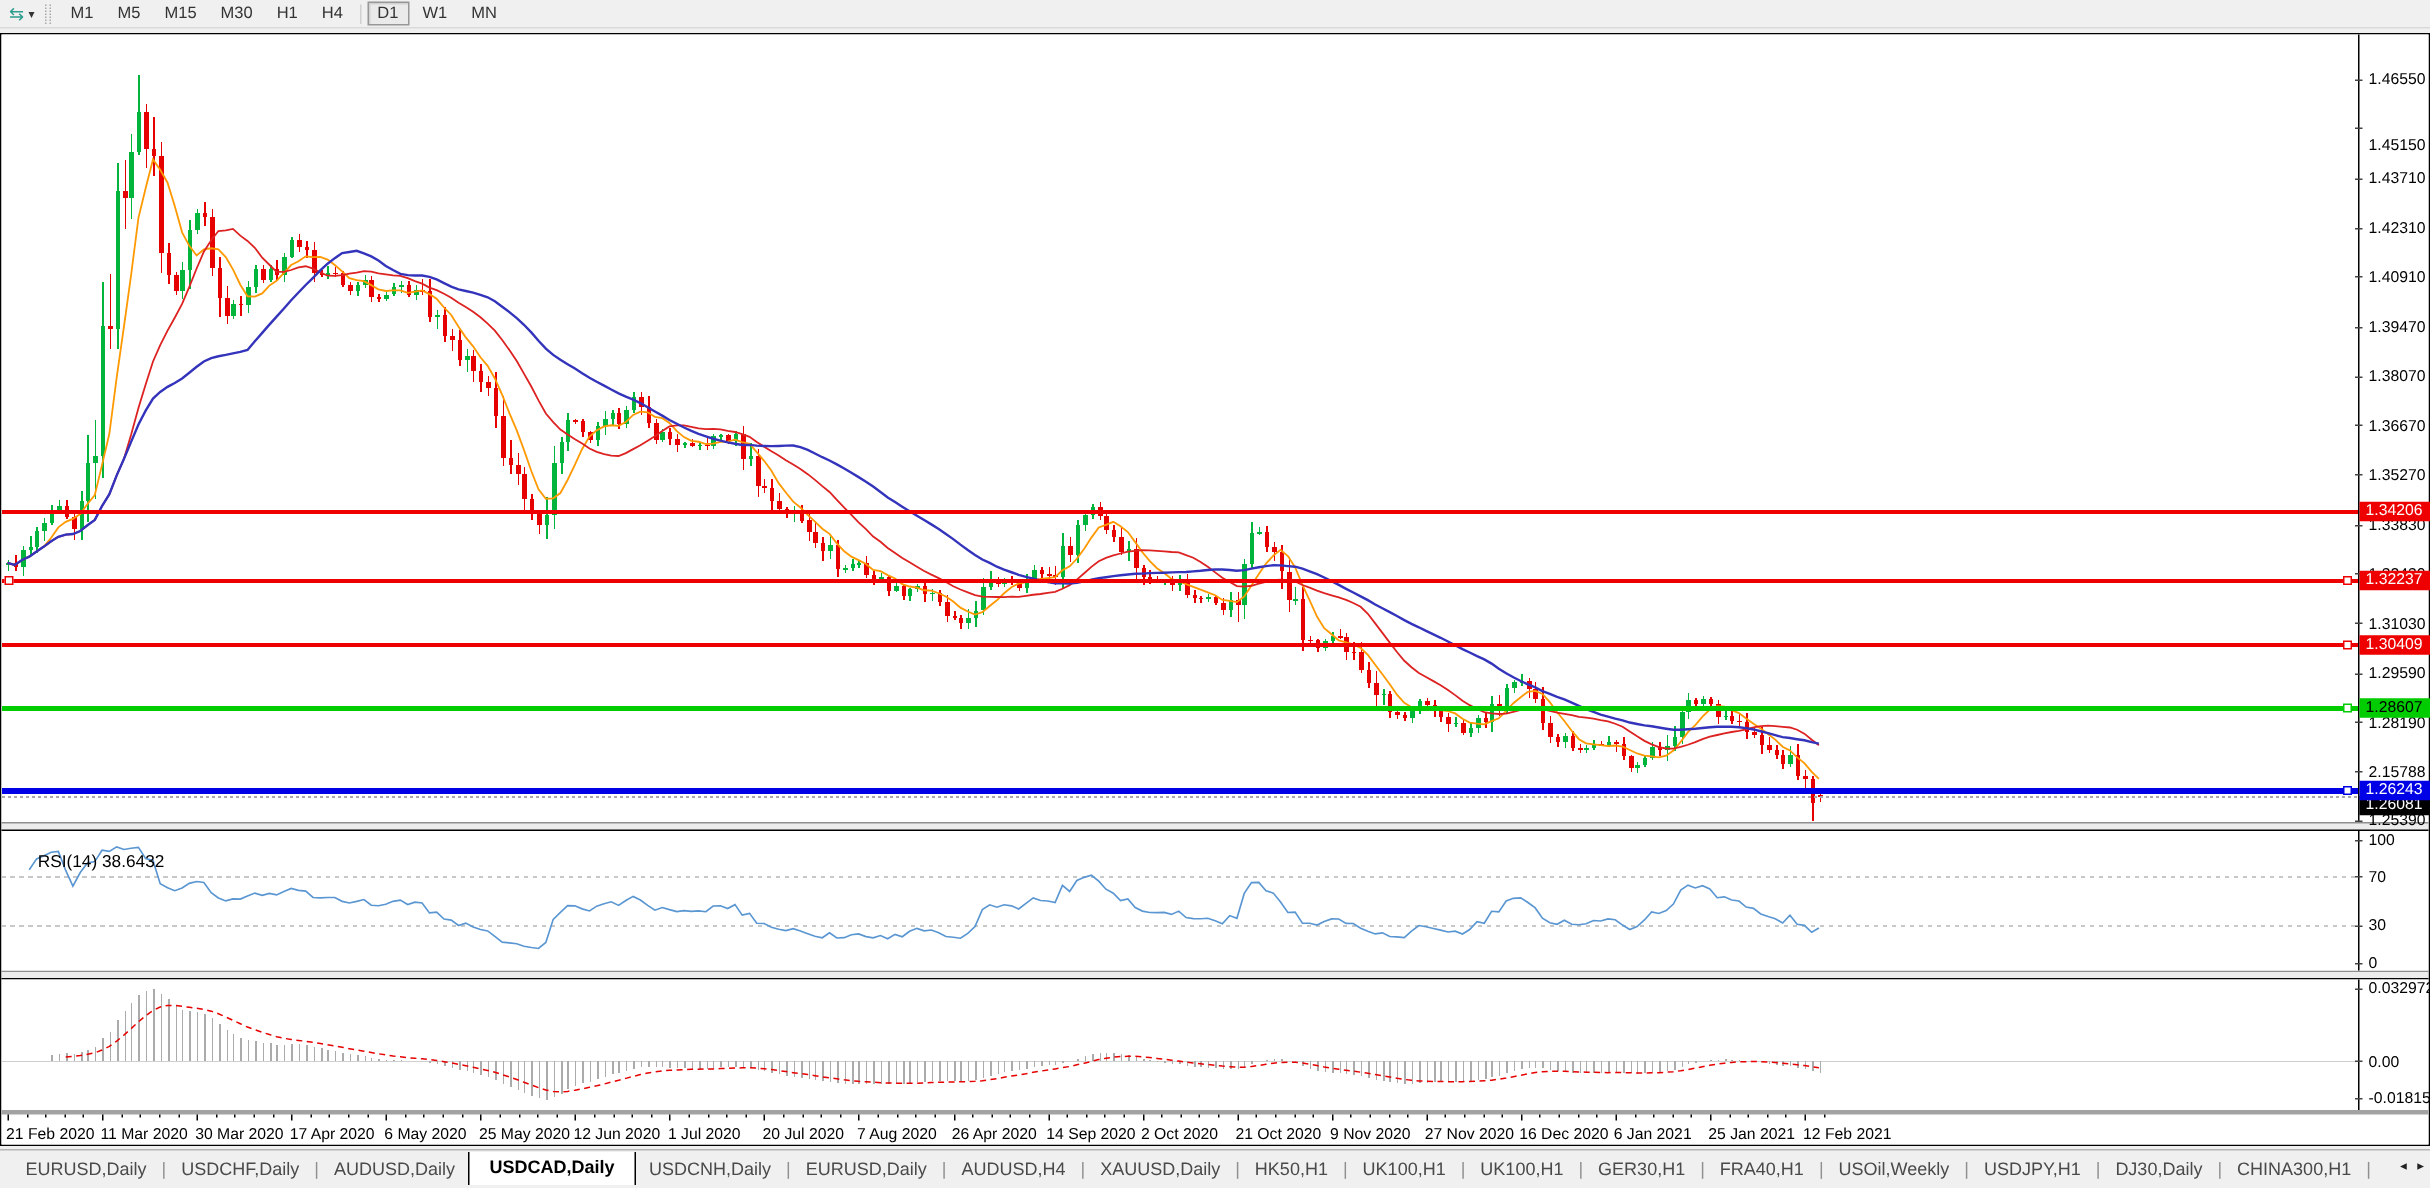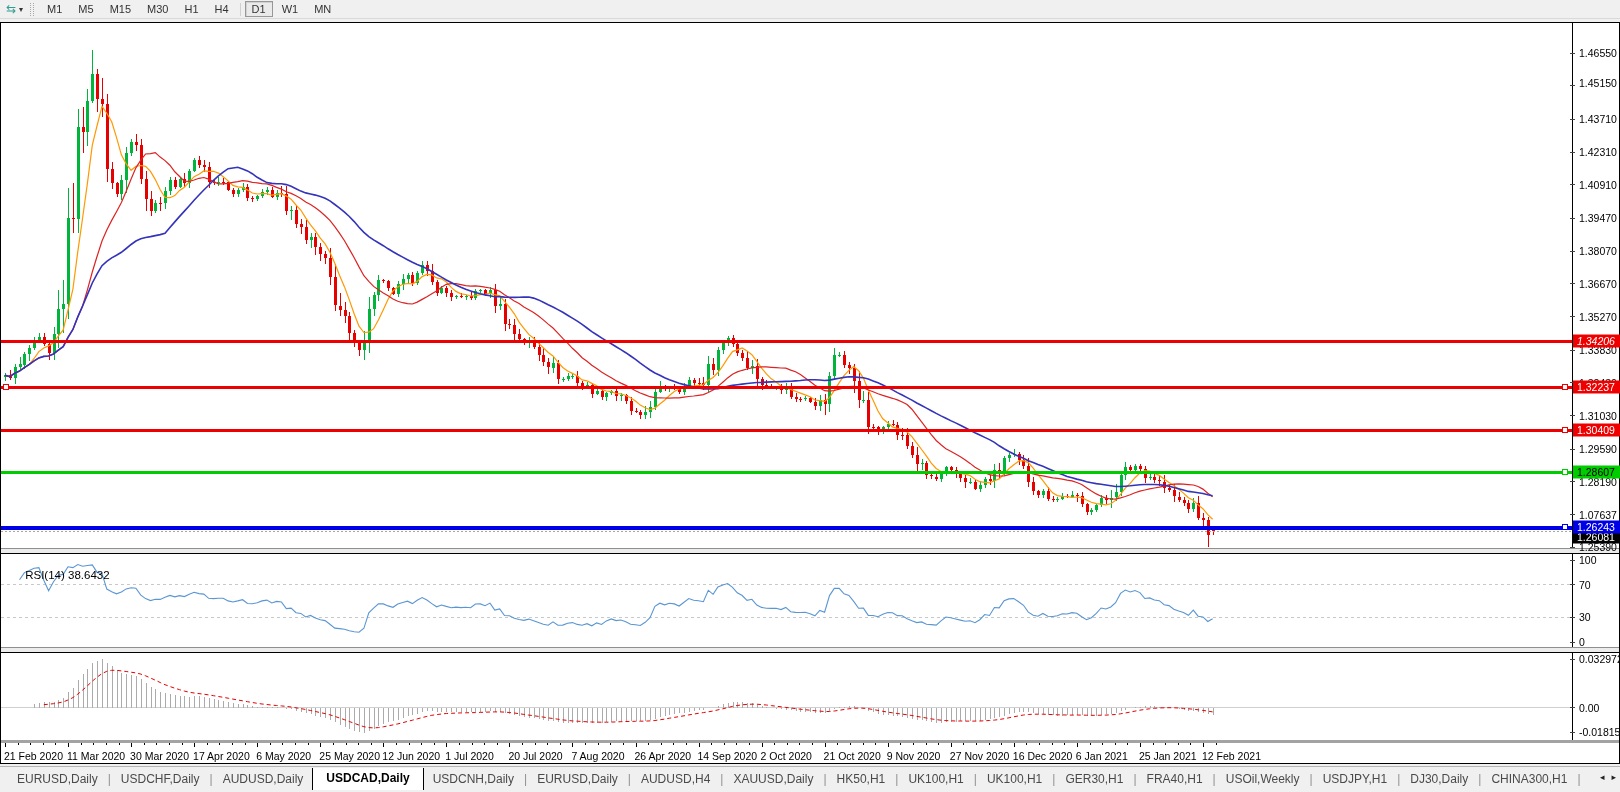--- a/index.html
+++ b/index.html
@@ -587,21 +587,21 @@
         <line x1="0" y1="407.1" x2="1571" y2="407.1" stroke="#ee0000" stroke-width="3" shape-rendering="crispEdges"></line>
         <line x1="0" y1="449.2" x2="1571" y2="449.2" stroke="#00cc00" stroke-width="3" shape-rendering="crispEdges"></line>
         <line x1="0" y1="504.5" x2="1571" y2="504.5" stroke="#0000e6" stroke-width="4" shape-rendering="crispEdges"></line>
         <line x1="0" y1="508.2" x2="1571" y2="508.2" stroke="#a8a8a8" stroke-width="1" stroke-dasharray="2,2" shape-rendering="crispEdges"></line>
       </svg>
     <div class="axis-line"></div>
     <div id="main-axis">
         <div class="tick-dash" style="top: 29.5px;"></div>
         <div class="tick-label" style="top: 30px;">1.46550</div>
         <div class="tick-dash" style="top: 62.2103px;"></div>
-        <div class="tick-label" style="top: 60px;">1.45150</div>
+        <div class="tick-label" style="top: 74px;">1.45150</div>
         <div class="tick-dash" style="top: 95.8551px;"></div>
         <div class="tick-label" style="top: 96.3551px;">1.43710</div>
         <div class="tick-dash" style="top: 128.565px;"></div>
         <div class="tick-label" style="top: 129.065px;">1.42310</div>
         <div class="tick-dash" style="top: 161.276px;"></div>
         <div class="tick-label" style="top: 161.776px;">1.40910</div>
         <div class="tick-dash" style="top: 194.921px;"></div>
         <div class="tick-label" style="top: 195.421px;">1.39470</div>
         <div class="tick-dash" style="top: 227.631px;"></div>
         <div class="tick-label" style="top: 228.131px;">1.38070</div>
@@ -613,24 +613,24 @@
         <div class="tick-label" style="top: 327.196px;">1.33830</div>
         <div class="tick-dash" style="top: 359.407px;"></div>
         <div class="tick-label" style="top: 359.907px;">1.32430</div>
         <div class="tick-dash" style="top: 392.117px;"></div>
         <div class="tick-label" style="top: 392.617px;">1.31030</div>
         <div class="tick-dash" style="top: 425.762px;"></div>
         <div class="tick-label" style="top: 426.262px;">1.29590</div>
         <div class="tick-dash" style="top: 458.472px;"></div>
         <div class="tick-label" style="top: 458.972px;">1.28190</div>
         <div class="tick-dash" style="top: 491.182px;"></div>
-        <div class="tick-label" style="top: 491.682px;">1.07637</div>
+        <div class="tick-label" style="top: 491.682px;">2.15788</div>
         <div class="tick-dash" style="top: 523.893px;"></div>
         <div class="tick-label" style="top: 524.393px;">1.25390</div>
-        <div class="price-tag" style="top: 318.411px; background: rgb(238, 0, 0); color: rgb(255, 255, 255); font-style: italic;">1.34206</div>
+        <div class="price-tag" style="top: 318.411px; background: rgb(238, 0, 0); color: rgb(255, 255, 255);">1.34206</div>
         <div class="price-tag" style="top: 364.416px; background: rgb(238, 0, 0); color: rgb(255, 255, 255);">1.32237</div>
         <div class="handle" style="top: 364.416px; left: 5px; border-color: rgb(238, 0, 0);"></div>
         <div class="handle" style="top: 364.416px; left: 1564px; border-color: rgb(238, 0, 0);"></div>
         <div class="price-tag" style="top: 407.126px; background: rgb(238, 0, 0); color: rgb(255, 255, 255);">1.30409</div>
         <div class="handle" style="top: 407.126px; left: 1564px; border-color: rgb(238, 0, 0);"></div>
         <div class="price-tag" style="top: 449.229px; background: rgb(0, 204, 0); color: rgb(0, 0, 0);">1.28607</div>
         <div class="handle" style="top: 449.229px; left: 1564px; border-color: rgb(0, 204, 0);"></div>
         <div class="price-tag" style="top: 504.463px; background: rgb(0, 0, 230); color: rgb(255, 255, 255);">1.26243</div>
         <div class="handle" style="top: 504.463px; left: 1564px; border-color: rgb(0, 0, 230);"></div>
         <div class="price-tag" style="top: 514.248px; background: rgb(0, 0, 0); color: rgb(255, 255, 255); z-index: 5;">1.26081</div>

